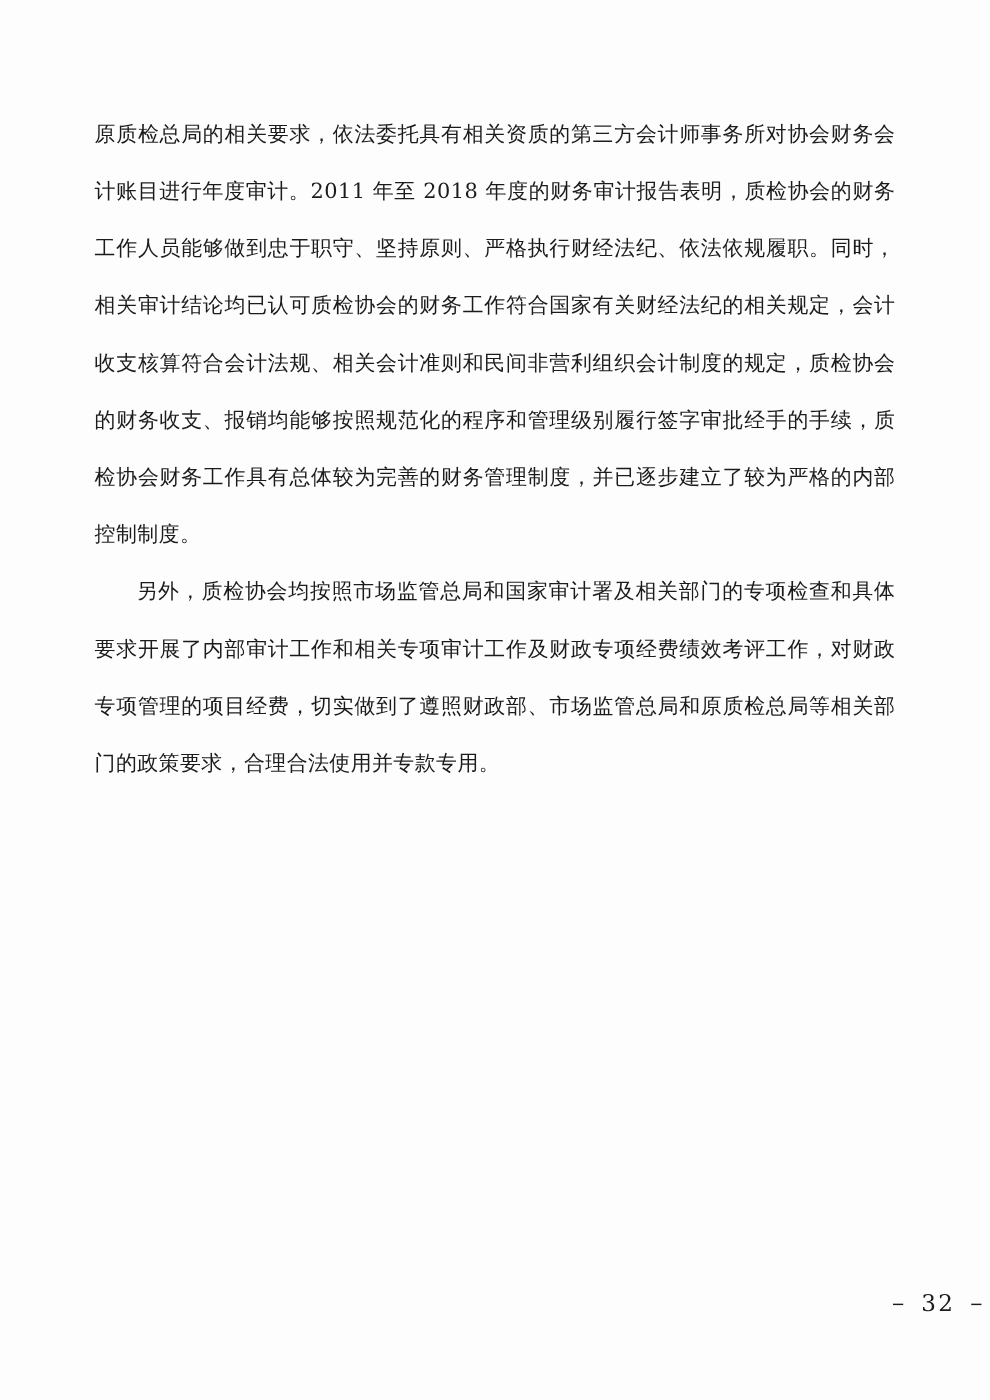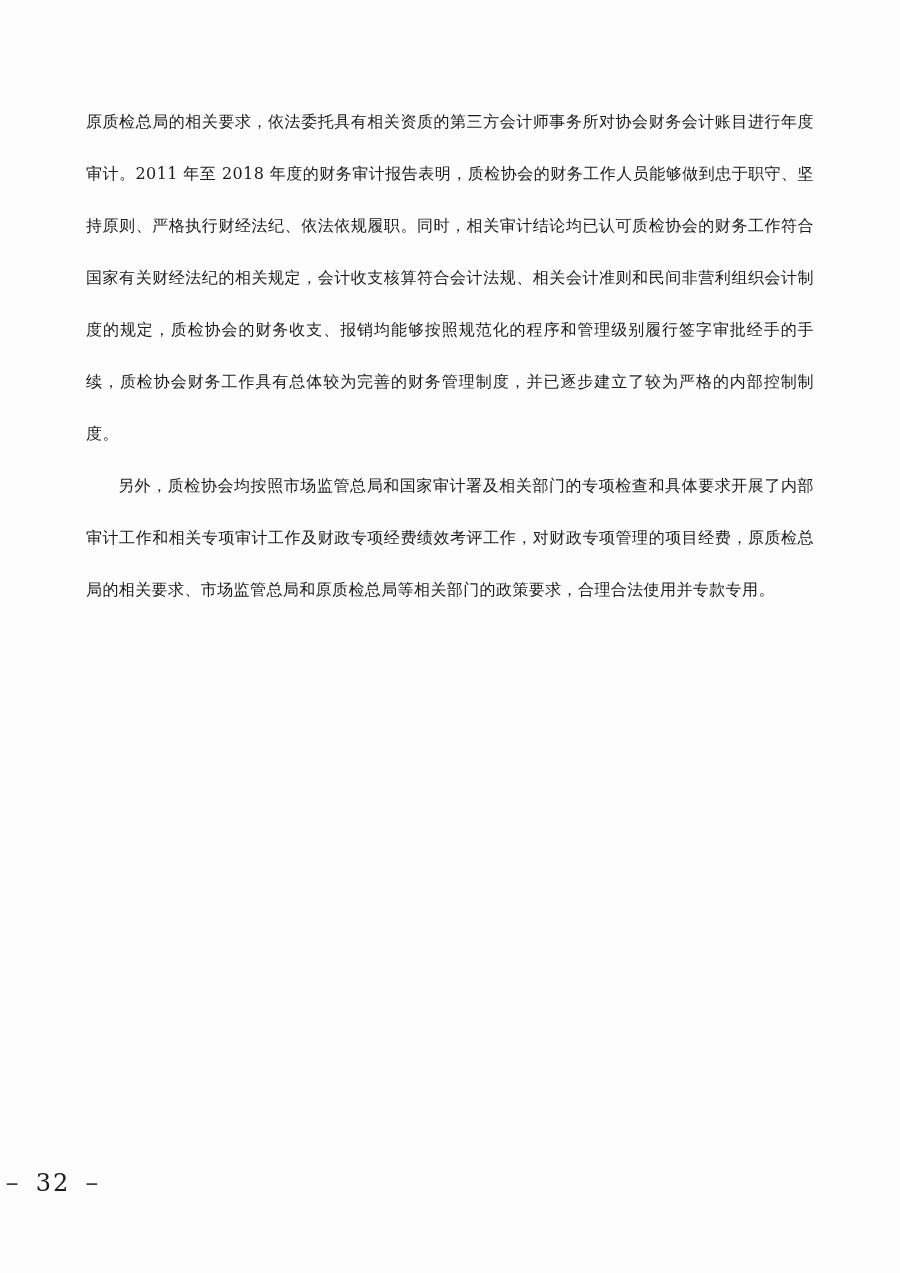--- a/index.html
+++ b/index.html
@@ -22,45 +22,45 @@
     background: #fdfdfd;
   }
   .content {
     position: absolute;
     left: 86px;
     top: 96px;
     width: 728px;
   }
   p.para {
     margin: 0;
-    font-size: 16px;
+    font-size: 19px;
     line-height: 52px;
     text-align: justify;
     text-justify: inter-ideograph;
     letter-spacing: 0.4px;
     color: #1b1b1b;
     font-family: "DejaVu Serif", "Liberation Serif", serif;
   }
   p.indent {
     text-indent: 2em;
   }
   .footer {
     position: absolute;
     left: 0;
     right: 0;
     bottom: 74px;
-    text-align: left;
-    font-size: 24px;
+    text-align: right;
+    font-size: 21px;
     color: #1b1b1b;
     letter-spacing: 2px;
     font-family: "DejaVu Serif", "Liberation Serif", serif;
   }
 </style>
 </head>
 <body>
 
 <div class="page">
   <div class="content">
     <p class="para">原质检总局的相关要求，依法委托具有相关资质的第三方会计师事务所对协会财务会计账目进行年度审计。2011 年至 2018 年度的财务审计报告表明，质检协会的财务工作人员能够做到忠于职守、坚持原则、严格执行财经法纪、依法依规履职。同时，相关审计结论均已认可质检协会的财务工作符合国家有关财经法纪的相关规定，会计收支核算符合会计法规、相关会计准则和民间非营利组织会计制度的规定，质检协会的财务收支、报销均能够按照规范化的程序和管理级别履行签字审批经手的手续，质检协会财务工作具有总体较为完善的财务管理制度，并已逐步建立了较为严格的内部控制制度。</p>
-    <p class="para indent">另外，质检协会均按照市场监管总局和国家审计署及相关部门的专项检查和具体要求开展了内部审计工作和相关专项审计工作及财政专项经费绩效考评工作，对财政专项管理的项目经费，原质检总局的相关要求、市场监管总局和原质检总局等相关部门的政策要求，合理合法使用并专款专用。</p>
+    <p class="para indent">另外，质检协会均按照市场监管总局和国家审计署及相关部门的专项检查和具体要求开展了内部审计工作和相关专项审计工作及财政专项经费绩效考评工作，对财政专项管理的项目经费，切实做到了遵照财政部、市场监管总局和原质检总局等相关部门的政策要求，合理合法使用并专款专用。</p>
   </div>
   <div class="footer">－ 32 －</div>
 </div>
 
 </body></html>

